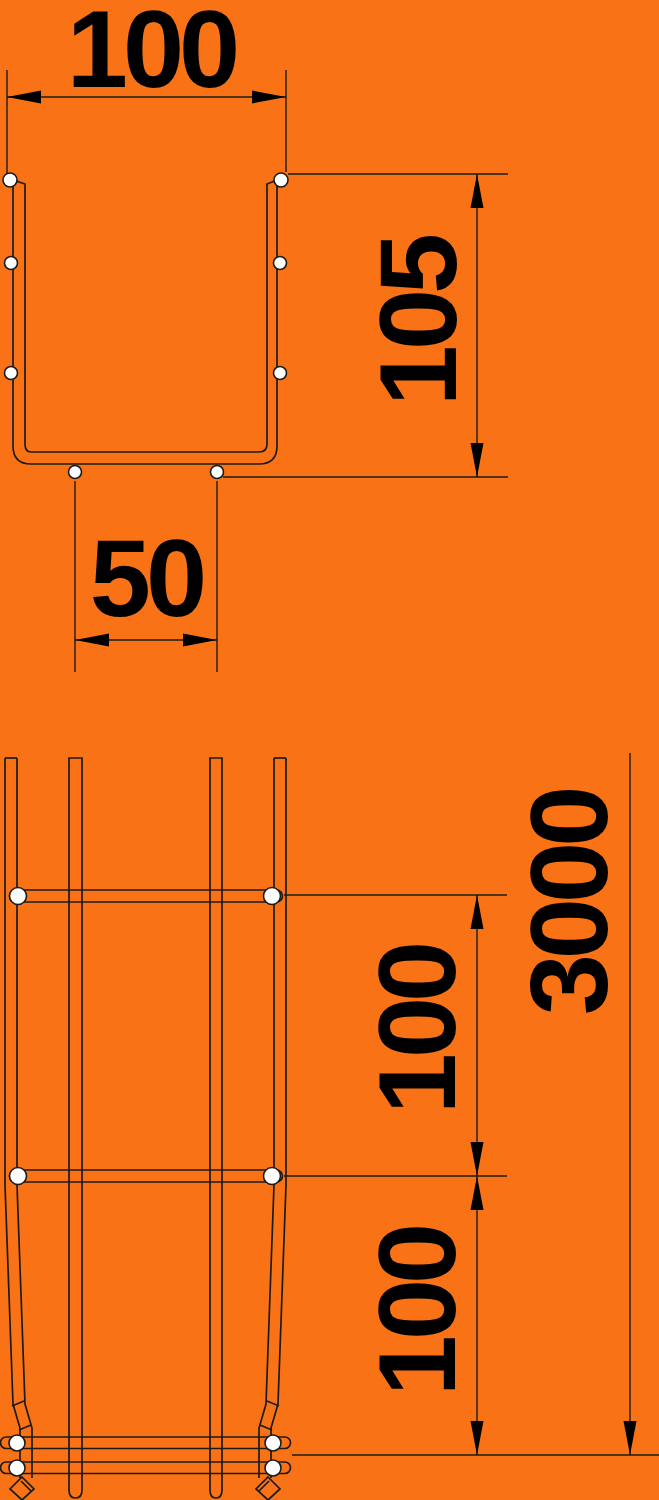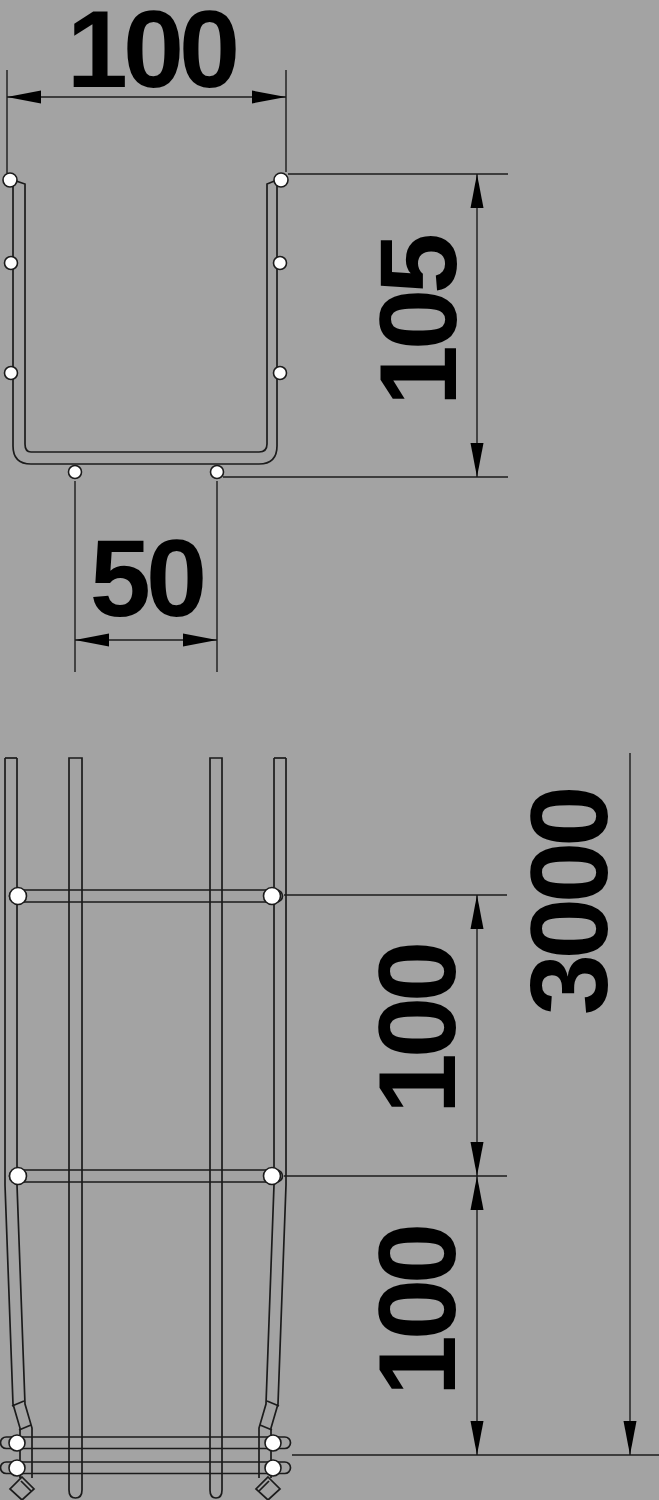--- a/index.html
+++ b/index.html
@@ -1,20 +1,20 @@
 <!DOCTYPE html>
 <html><head>
 <meta charset="utf-8">
 <style>
   html, body { margin: 0; padding: 0; background: #ffffff; }
   .canvas {
     position: relative;
     width: 659px;
     height: 1500px;
-    background: #a3a3a3;
+    background: #f97316;
     overflow: hidden;
   }
   svg { display: block; }
   .obj   { stroke: #1b1b1b; stroke-width: 1.7; fill: none; stroke-linejoin: miter; }
   .weld  { stroke: #1b1b1b; stroke-width: 1.6; fill: #ffffff; }
   .dim   { stroke: #1b1b1b; stroke-width: 1.4; fill: none; }
   .arw   { fill: #000000; stroke: none; }
   .lbl {
     font-family: "Liberation Sans", "DejaVu Sans", sans-serif;
     font-weight: bold;

